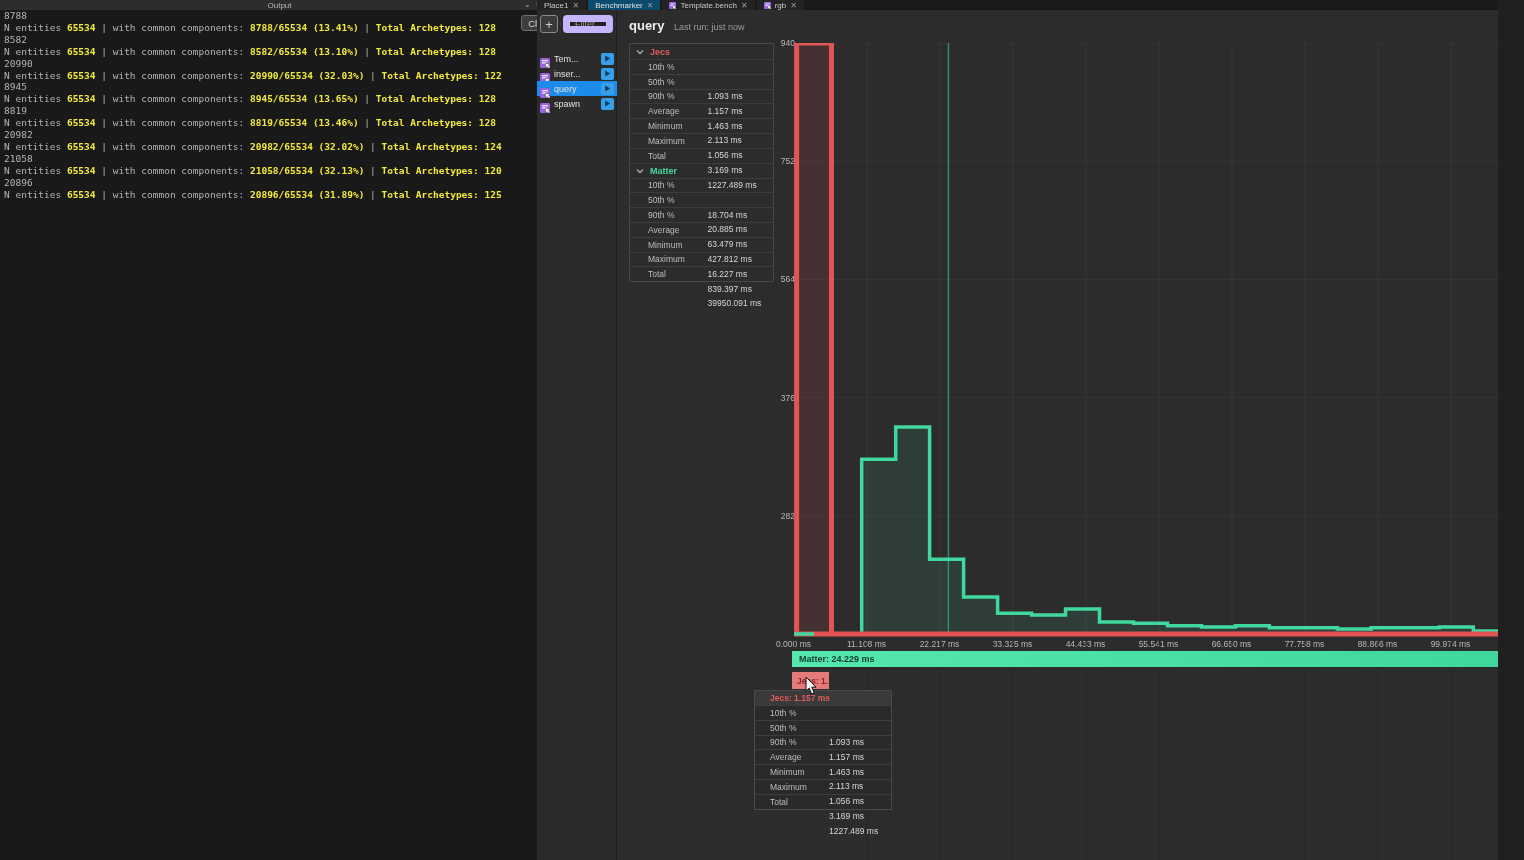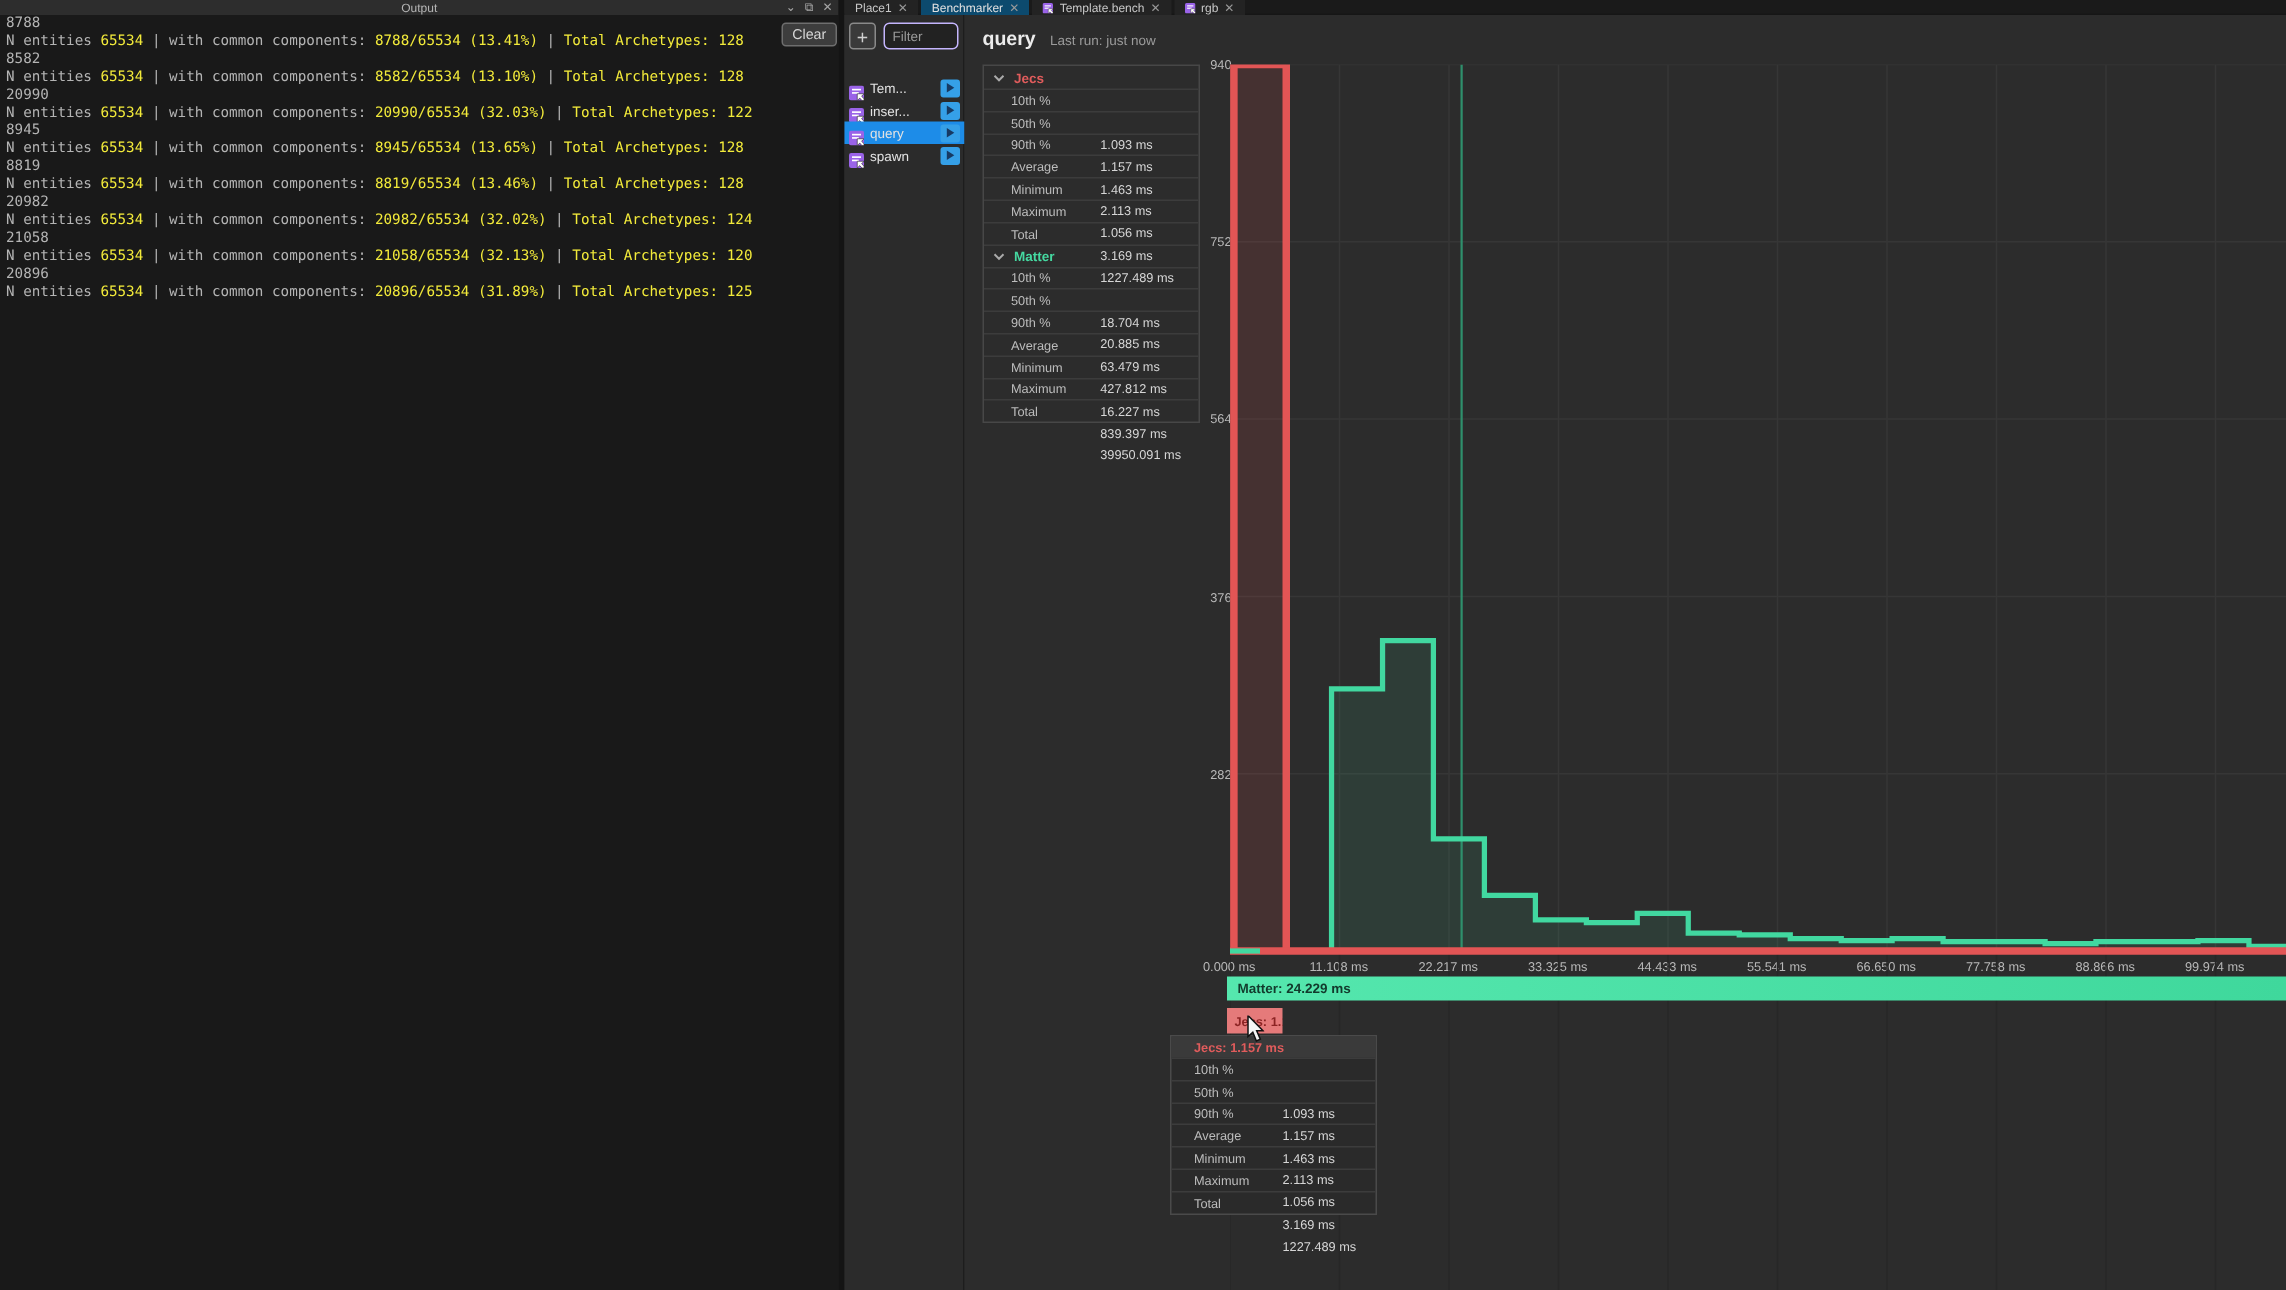--- a/index.html
+++ b/index.html
@@ -9,43 +9,43 @@
   
   #output-panel { position:absolute; left:0; top:0; width:559px; height:860px; background:#191919; }
   #output-titlebar { position:absolute; left:0; top:0; width:100%; height:10px; background:#2d2d2d;
                      display:flex; align-items:center; justify-content:center; }
   #output-titlebar .title { font-size:8px; color:#b5b5b5; }
   .titlebar-icons { position:absolute; right:4px; top:0; height:10px; display:flex; gap:6px; align-items:center; }
   .titlebar-icons span { color:#a8a8a8; font-size:8px; line-height:10px; }
   #console { position:absolute; left:4px; top:10px; right:4px; bottom:0;
              font-family:"DejaVu Sans Mono", monospace; font-size:9.5px; line-height:11.9px; white-space:pre; }
   #console .gray { color:#b4b4b4; }
-  #console .yellow { color:#f2ea3a; font-weight:normal; }
+  #console .yellow { color:#f2ea3a; font-weight:bold; }
   #clear-btn { position:absolute; right:1px; top:15px; width:37px; height:16px; background:#3d3d3d;
                border:1px solid #6e6e6e; border-radius:3px; color:#d6d6d6; font-size:9.5px;
                display:flex; align-items:center; justify-content:center; }
   #panel-divider { position:absolute; left:559px; top:0; width:4px; height:860px; background:#141414; }
 
   
-  #right { position:absolute; left:563px; top:0; width:961px; height:680px; background:#2b2b2b; }
+  #right { position:absolute; left:537px; top:0; width:961px; height:680px; background:#2b2b2b; }
   #tab-bar { position:absolute; left:0; top:0; width:100%; height:10px; background:#1a1a1a;
              display:flex; gap:2px; border-bottom:1px solid #161616; }
   .tab { height:10px; display:flex; align-items:center; gap:4px; padding:0 7px;
          background:#232323; color:#c8c8c8; font-size:8px; }
   .tab.active { background:#0c4a6e; color:#e0e0e0; }
   .tab .close { color:#9a9a9a; font-size:8px; }
 
   
   #bench-panel { position:absolute; left:0; top:10px; width:80px; height:850px; background:#2b2b2b;
                  border-right:1px solid #1d1d1d; }
   #add-btn { position:absolute; left:3px; top:5px; width:18px; height:18px; background:#3a3a3a;
              border:1px solid #8a8a8a; border-radius:3px; color:#d0d0d0; font-size:13px;
              display:flex; align-items:center; justify-content:center; }
   #filter-input { position:absolute; left:26px; top:5px; width:50px; height:18px; background:#222222;
-                  border:1px solid #c4b5fd; border-radius:4px; color:#d0d0d0; font-size:9px; padding:0 5px;
+                  border:7px solid #c4b5fd; border-radius:4px; color:#d0d0d0; font-size:9px; padding:0 5px;
                   font-family:"Liberation Sans", sans-serif; }
   #filter-input::placeholder { color:#9a9a9a; }
   #bench-list { position:absolute; left:0; top:41px; width:80px; }
   .bench-item { position:relative; height:15px; display:flex; align-items:center; }
   .bench-item.selected { background:#1d8ce8; }
   .bench-item .icon { position:absolute; left:3px; top:2.5px; }
   .bench-item .label { position:absolute; left:17px; font-size:9px; color:#e2e2e2; white-space:nowrap; }
   .play-btn { position:absolute; right:3px; top:1.5px; width:13px; height:12px; background:#35a0e8;
               border-radius:2px; display:flex; align-items:center; justify-content:center; }
 

